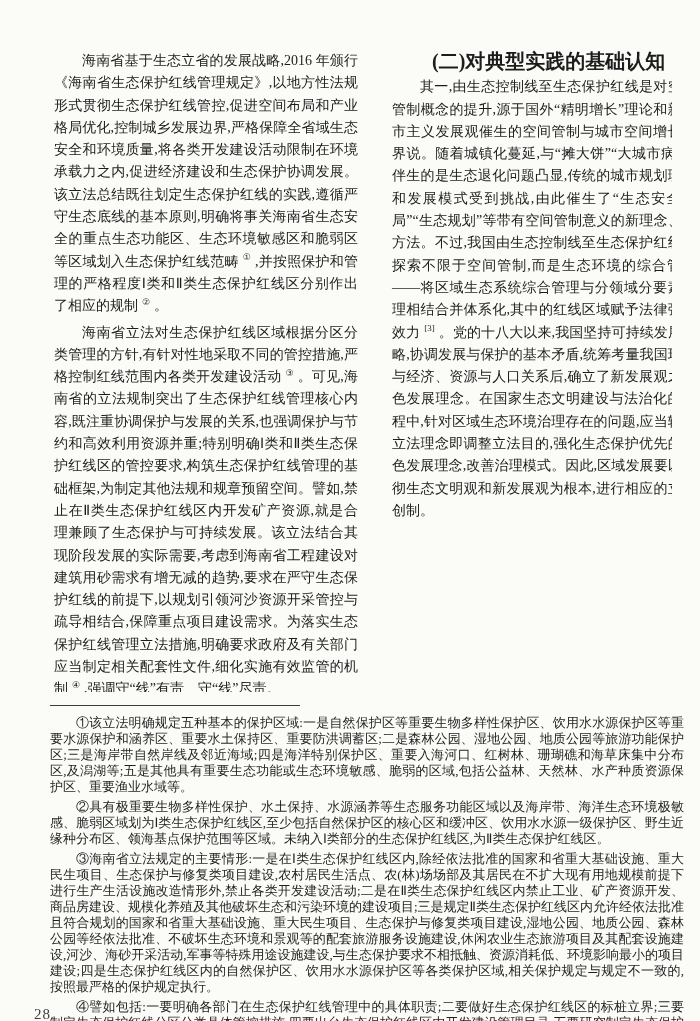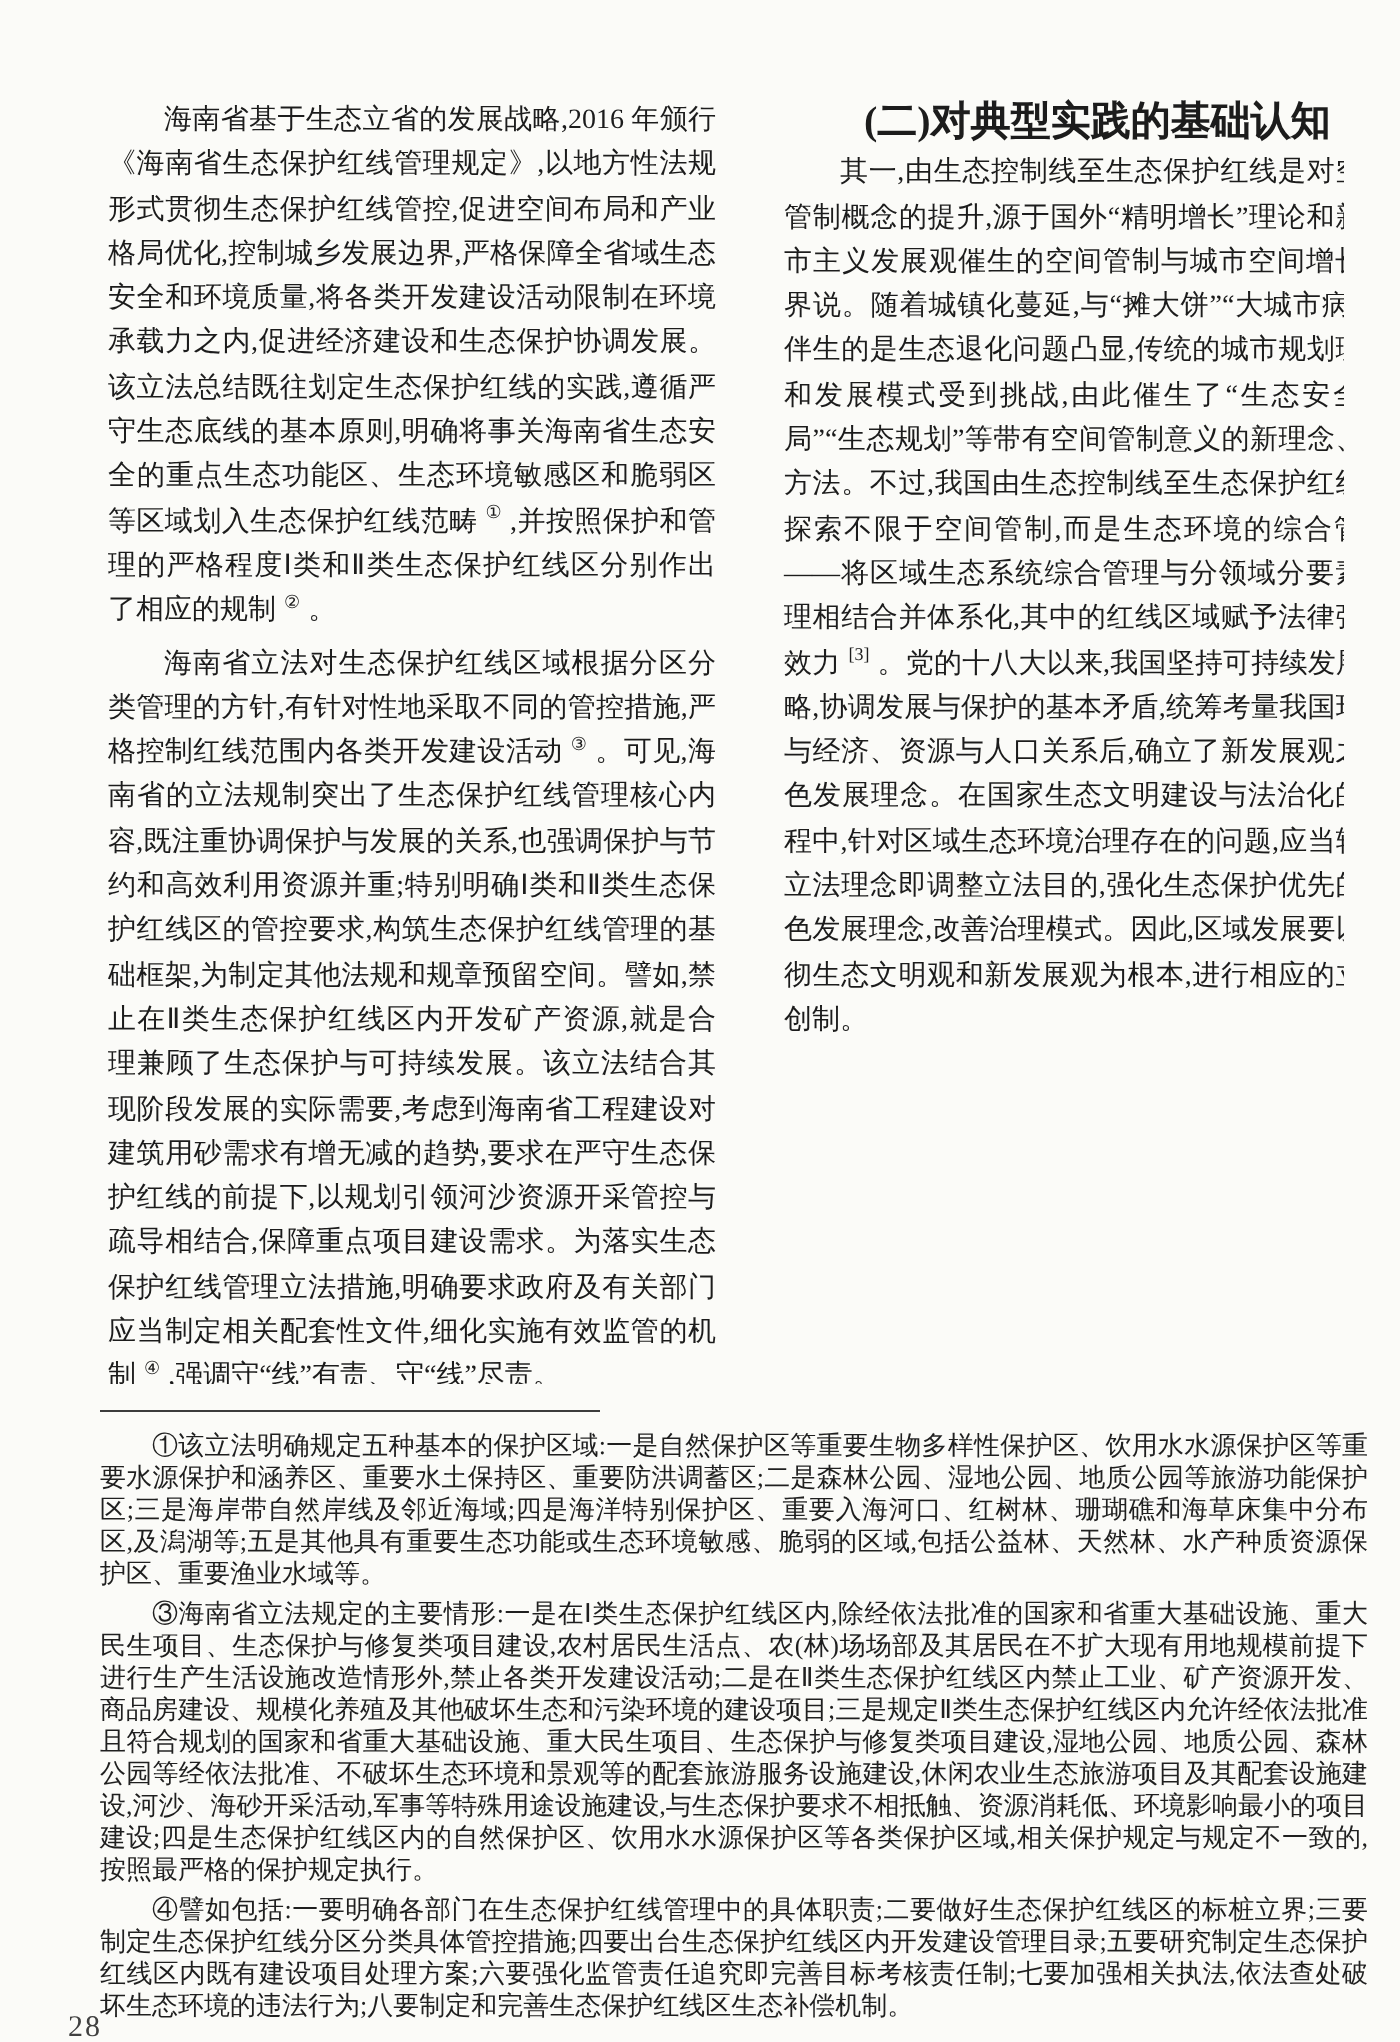--- a/index.html
+++ b/index.html
@@ -49,19 +49,20 @@
     <div class="col">
       <h3 class="heading">(二)对典型实践的基础认知</h3>
       <p class="para">其一,由生态控制线至生态保护红线是对空间管制概念的提升,源于国外“精明增长”理论和新城市主义发展观催生的空间管制与城市空间增长边界说。随着城镇化蔓延,与“摊大饼”“大城市病”相伴生的是生态退化问题凸显,传统的城市规划理念和发展模式受到挑战,由此催生了“生态安全格局”“生态规划”等带有空间管制意义的新理念、新方法。不过,我国由生态控制线至生态保护红线的探索不限于空间管制,而是生态环境的综合管理——将区域生态系统综合管理与分领域分要素管理相结合并体系化,其中的红线区域赋予法律强制效力<sup>[3]</sup>。党的十八大以来,我国坚持可持续发展战略,协调发展与保护的基本矛盾,统筹考量我国环境与经济、资源与人口关系后,确立了新发展观之绿色发展理念。在国家生态文明建设与法治化的进程中,针对区域生态环境治理存在的问题,应当转变立法理念即调整立法目的,强化生态保护优先的绿色发展理念,改善治理模式。因此,区域发展要以贯彻生态文明观和新发展观为根本,进行相应的立法创制。</p>
     </div>
 
   </div>
 
   <div class="footnotes">
     <div class="fn-rule"></div>
     <p class="fn">①该立法明确规定五种基本的保护区域:一是自然保护区等重要生物多样性保护区、饮用水水源保护区等重要水源保护和涵养区、重要水土保持区、重要防洪调蓄区;二是森林公园、湿地公园、地质公园等旅游功能保护区;三是海岸带自然岸线及邻近海域;四是海洋特别保护区、重要入海河口、红树林、珊瑚礁和海草床集中分布区,及潟湖等;五是其他具有重要生态功能或生态环境敏感、脆弱的区域,包括公益林、天然林、水产种质资源保护区、重要渔业水域等。</p>
+    <p class="fn">②具有极重要生物多样性保护、水土保持、水源涵养等生态服务功能区域以及海岸带、海洋生态环境极敏感、脆弱区域划为Ⅰ类生态保护红线区,至少包括自然保护区的核心区和缓冲区、饮用水水源一级保护区、野生近缘种分布区、领海基点保护范围等区域。未纳入Ⅰ类部分的生态保护红线区,为Ⅱ类生态保护红线区。</p>
     <p class="fn">③海南省立法规定的主要情形:一是在Ⅰ类生态保护红线区内,除经依法批准的国家和省重大基础设施、重大民生项目、生态保护与修复类项目建设,农村居民生活点、农(林)场场部及其居民在不扩大现有用地规模前提下进行生产生活设施改造情形外,禁止各类开发建设活动;二是在Ⅱ类生态保护红线区内禁止工业、矿产资源开发、商品房建设、规模化养殖及其他破坏生态和污染环境的建设项目;三是规定Ⅱ类生态保护红线区内允许经依法批准且符合规划的国家和省重大基础设施、重大民生项目、生态保护与修复类项目建设,湿地公园、地质公园、森林公园等经依法批准、不破坏生态环境和景观等的配套旅游服务设施建设,休闲农业生态旅游项目及其配套设施建设,河沙、海砂开采活动,军事等特殊用途设施建设,与生态保护要求不相抵触、资源消耗低、环境影响最小的项目建设;四是生态保护红线区内的自然保护区、饮用水水源保护区等各类保护区域,相关保护规定与规定不一致的,按照最严格的保护规定执行。</p>
     <p class="fn">④譬如包括:一要明确各部门在生态保护红线管理中的具体职责;二要做好生态保护红线区的标桩立界;三要制定生态保护红线分区分类具体管控措施;四要出台生态保护红线区内开发建设管理目录;五要研究制定生态保护红线区内既有建设项目处理方案;六要强化监管责任追究即完善目标考核责任制;七要加强相关执法,依法查处破坏生态环境的违法行为;八要制定和完善生态保护红线区生态补偿机制。</p>
   </div>
 
   <div class="page-number">28</div>
 
 </div>
 
 </body></html>

